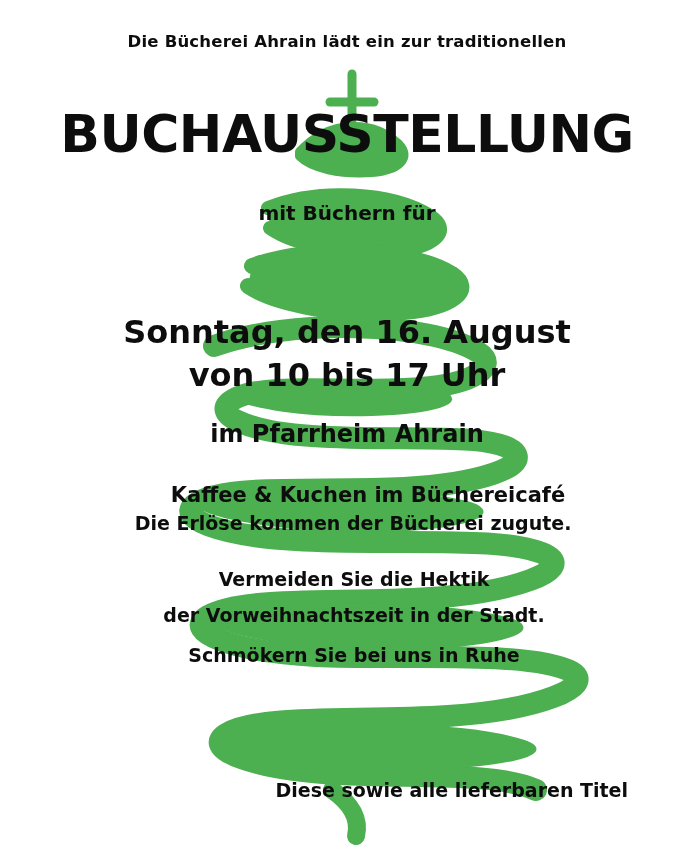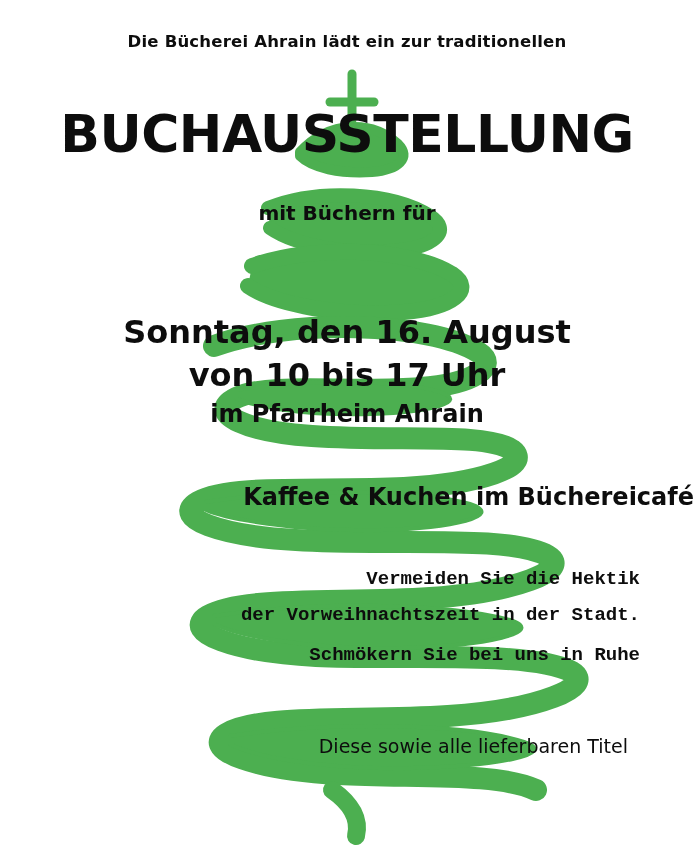--- a/index.html
+++ b/index.html
@@ -53,47 +53,47 @@
   .title {
     top: 104px;
     font-size: 52px;
     letter-spacing: -0.5px;
   }
   .sub1 { top: 185px; font-size: 20px; margin-top: 16px; }
   .sub2 { top: 224px; font-size: 26px; }
 
   .date  { top: 313px; font-size: 32px; }
   .time  { top: 356px; font-size: 32px; }
-  .place { top: 400px; font-size: 24px; }
+  .place { top: 420px; font-size: 24px; }
 
-  .cafe1 { top: 483px; font-size: 24px; text-align: right; padding-left: 42px; box-sizing: border-box; }
+  .cafe1 { top: 483px; font-size: 21px; text-align: center; padding-left: 42px; box-sizing: border-box; }
   .cafe2 { top: 512px; font-size: 19px; text-align: center; padding-left: 12px; box-sizing: border-box; }
 
   .block-left {
     position: absolute;
-    left: 80px;
+    left: 74px;
     width: 560px;
-    text-align: right;
+    text-align: center;
     font-weight: bold;
     font-size: 19px;
     white-space: nowrap;
-    font-family: Liberation Mono, monospace;
   }
   .b1 { top: 568px; }
   .b2 { top: 604px; }
   .b3 { top: 644px; }
   .b4 { top: 680px; }
 
   .block-right {
     position: absolute;
     right: 66px;
     text-align: right;
-    font-weight: normal;
+    font-weight: bold;
     font-size: 19px;
     white-space: nowrap;
+    margin-top: 44px;
   }
   .c1 { top: 735px; }
   .c2 { top: 767px; }
   .c3 { top: 799px; }
 </style>
 </head>
 <body>
 
 <div id="poster">
 
@@ -131,20 +131,21 @@
   <div id="text-layer">
     <div class="line intro">Die Bücherei Ahrain lädt ein zur traditionellen</div>
     <div class="line title">BUCHAUSSTELLUNG</div>
     <div class="line sub1">mit Büchern für</div>
 
     <div class="line date">Sonntag, den 16. August</div>
     <div class="line time">von 10 bis 17 Uhr</div>
     <div class="line place">im Pfarrheim Ahrain</div>
 
     <div class="line cafe1">Kaffee &amp; Kuchen im Büchereicafé</div>
+    <div class="line cafe2">Die Erlöse kommen der Bücherei zugute.</div>
 
     <div class="block-left b1">Vermeiden Sie die Hektik</div>
     <div class="block-left b3">Schmökern Sie bei uns in Ruhe</div>
     <div class="block-left b2">der Vorweihnachtszeit in der Stadt.</div>
 
     <div class="block-right c1">Diese sowie alle lieferbaren Titel</div>
   </div>
 </div>
 
 </body></html>

